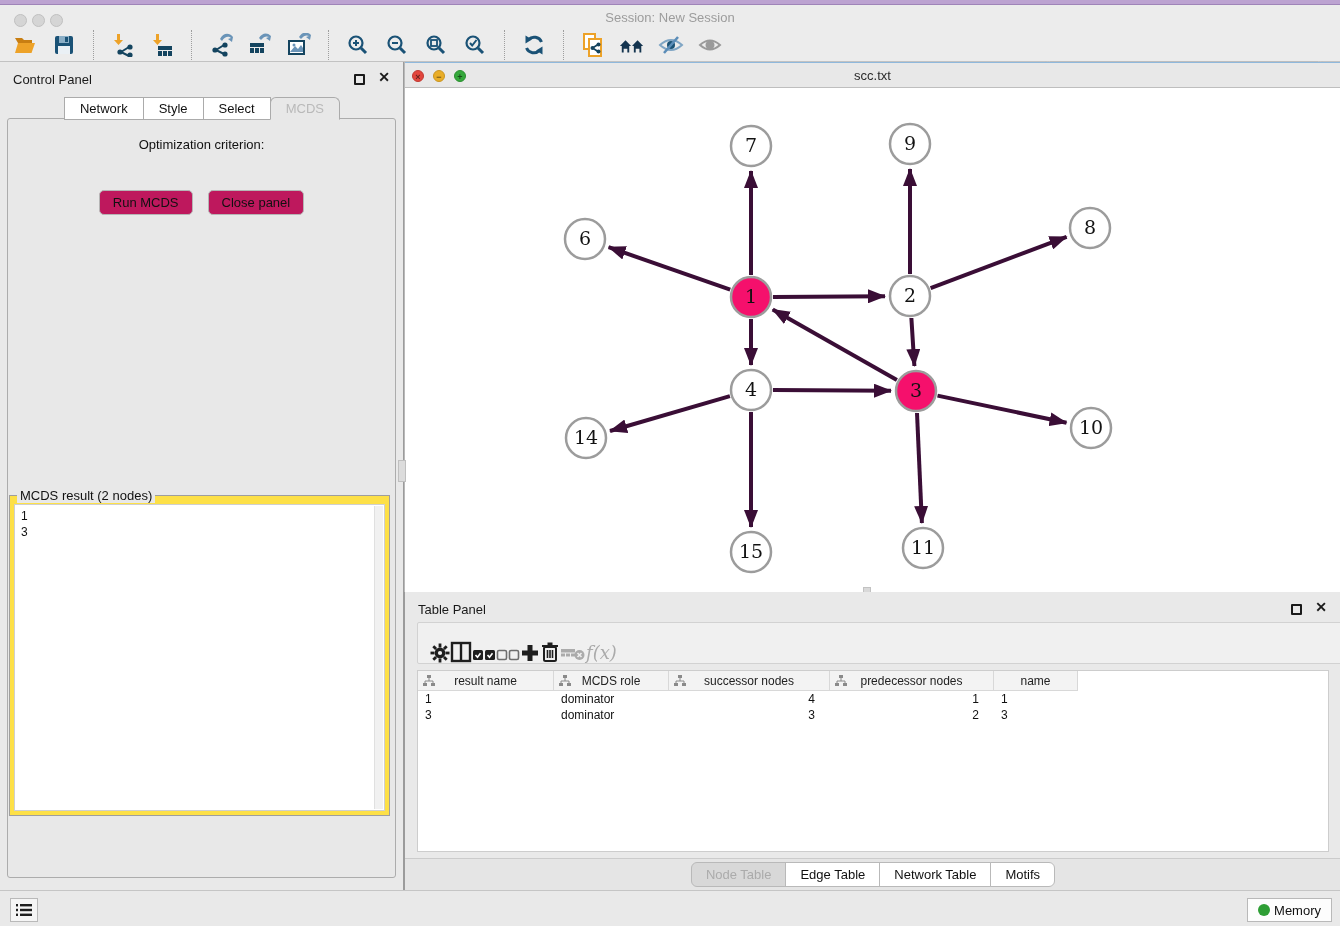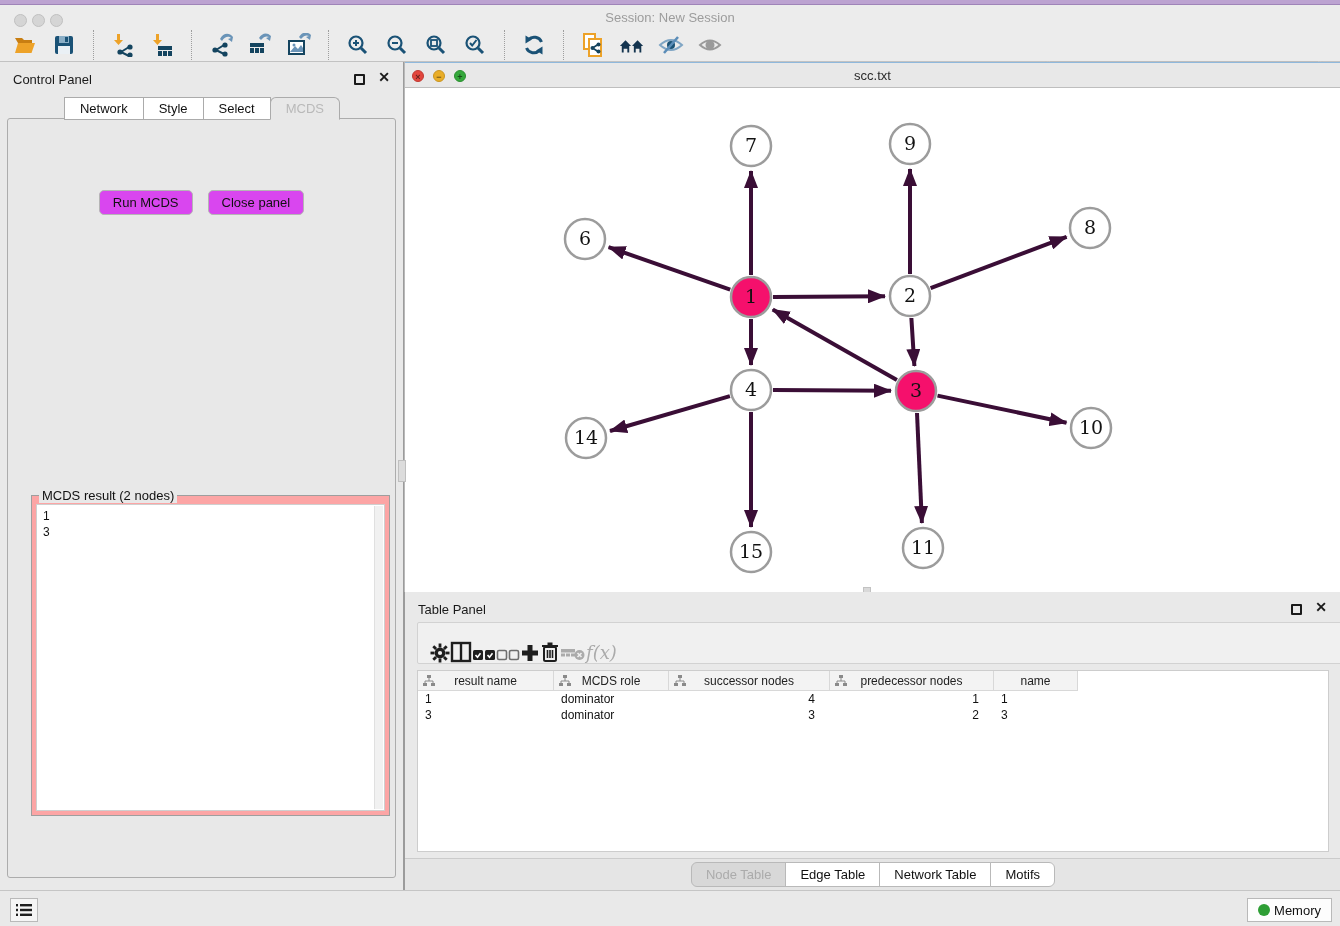--- a/index.html
+++ b/index.html
@@ -31,22 +31,22 @@
   .cp-tab { background:#FFFFFF; border:1px solid #ABABAB; padding:3px 15px 3px; font-size:13px; color:#111; margin-right:-1px; position:relative; z-index:1; }
   .cp-tab.active { background:#E8E8E8; color:#B9B9B9; border-radius:6px 6px 0 0; border-bottom:1px solid #E8E8E8; z-index:2; }
   .cp-body { position:absolute; left:7px; right:7px; top:56px; bottom:12px; border:1px solid #ACACAC; border-radius:3px; background:#E8E8E8; }
   .crit-label { position:absolute; left:0; right:0; top:18px; text-align:center; font-size:13px; color:#111; }
   .dropdown { position:absolute; left:37px; right:43px; top:39px; height:23px; background:#fff; border:1px solid #B9B9B9;
               border-radius:4px; display:flex; align-items:center; font-size:13px; color:#111; padding-left:9px; }
   .dd-stepper { position:absolute; right:4px; top:2px; width:14px; height:17px; display:flex; flex-direction:column; align-items:center; justify-content:center; gap:1px; }
   .dd-stepper .up { width:0; height:0; border-left:4px solid transparent; border-right:4px solid transparent; border-bottom:5px solid #3A3A3A; }
   .dd-stepper .dn { width:0; height:0; border-left:4px solid transparent; border-right:4px solid transparent; border-top:5px solid #3A3A3A; }
   .cp-buttons { position:absolute; left:0; right:0; top:71px; display:flex; justify-content:center; gap:15px; }
-  .btn { background:#d946ef; border:1px solid #B5B5B5; border-radius:5px; font-size:13px; color:#111; padding:4px 13px; }
-  .result-fieldset { position:absolute; left:23px; right:5px; top:376px; height:321px; border:1px solid #9E9E9E; background:#fca5a5; }
+  .btn { background:#be185d; border:1px solid #B5B5B5; border-radius:5px; font-size:13px; color:#111; padding:4px 13px; }
+  .result-fieldset { position:absolute; left:1px; right:5px; top:376px; height:321px; border:1px solid #9E9E9E; background:#fde047; }
   .result-legend { position:absolute; left:7px; top:-8px; background:#E8E8E8; font-size:13px; color:#111; padding:0 3px; }
   .result-area { position:absolute; left:4px; right:4px; top:8px; bottom:4px; background:#fff; border:1px solid #CFCFCF; padding:3px 0 0 6px; }
   .result-line { font-size:12px; color:#111; line-height:16px; }
   .result-scroll { position:absolute; right:1px; top:1px; bottom:1px; width:9px; background:#F1F1F1; border-left:1px solid #E0E0E0; }
 
   
   .net-frame { position:absolute; left:404px; top:62px; width:936px; height:530px; background:#fff; border-left:1px solid #B9B9B9; }
   .net-titlebar { position:absolute; left:0; top:0; width:100%; height:26px; background:#E8E8E8; border-bottom:1px solid #BEBEBE; border-top:1px solid #8FB8DC; }
   .net-light { position:absolute; top:7px; width:12px; height:12px; border-radius:50%; font-size:9px; line-height:12px; text-align:center; color:rgba(0,0,0,.55); font-weight:bold; }
   .net-title { position:absolute; left:0; right:0; top:5px; text-align:center; font-size:13px; color:#2B2B2B; }
@@ -253,20 +253,21 @@
     <div class="panel-title">Control Panel</div>
     <div class="float-icon"></div>
     <div class="close-icon">✕</div>
     <div class="cp-tabs" id="cp-tabs">
         <div class="cp-tab">Network</div>
         <div class="cp-tab">Style</div>
         <div class="cp-tab">Select</div>
         <div class="cp-tab active">MCDS</div>
       </div>
     <div class="cp-body">
+      <div class="crit-label">Optimization criterion:</div>
       <div class="cp-buttons">
         <button class="btn">Run MCDS</button>
         <button class="btn">Close panel</button>
       </div>
       <div class="result-fieldset">
         <div class="result-legend">MCDS result (2 nodes)</div>
         <div class="result-area" id="result-area">
             <div class="result-line">1</div>
             <div class="result-line">3</div>
           <div class="result-scroll"></div>

